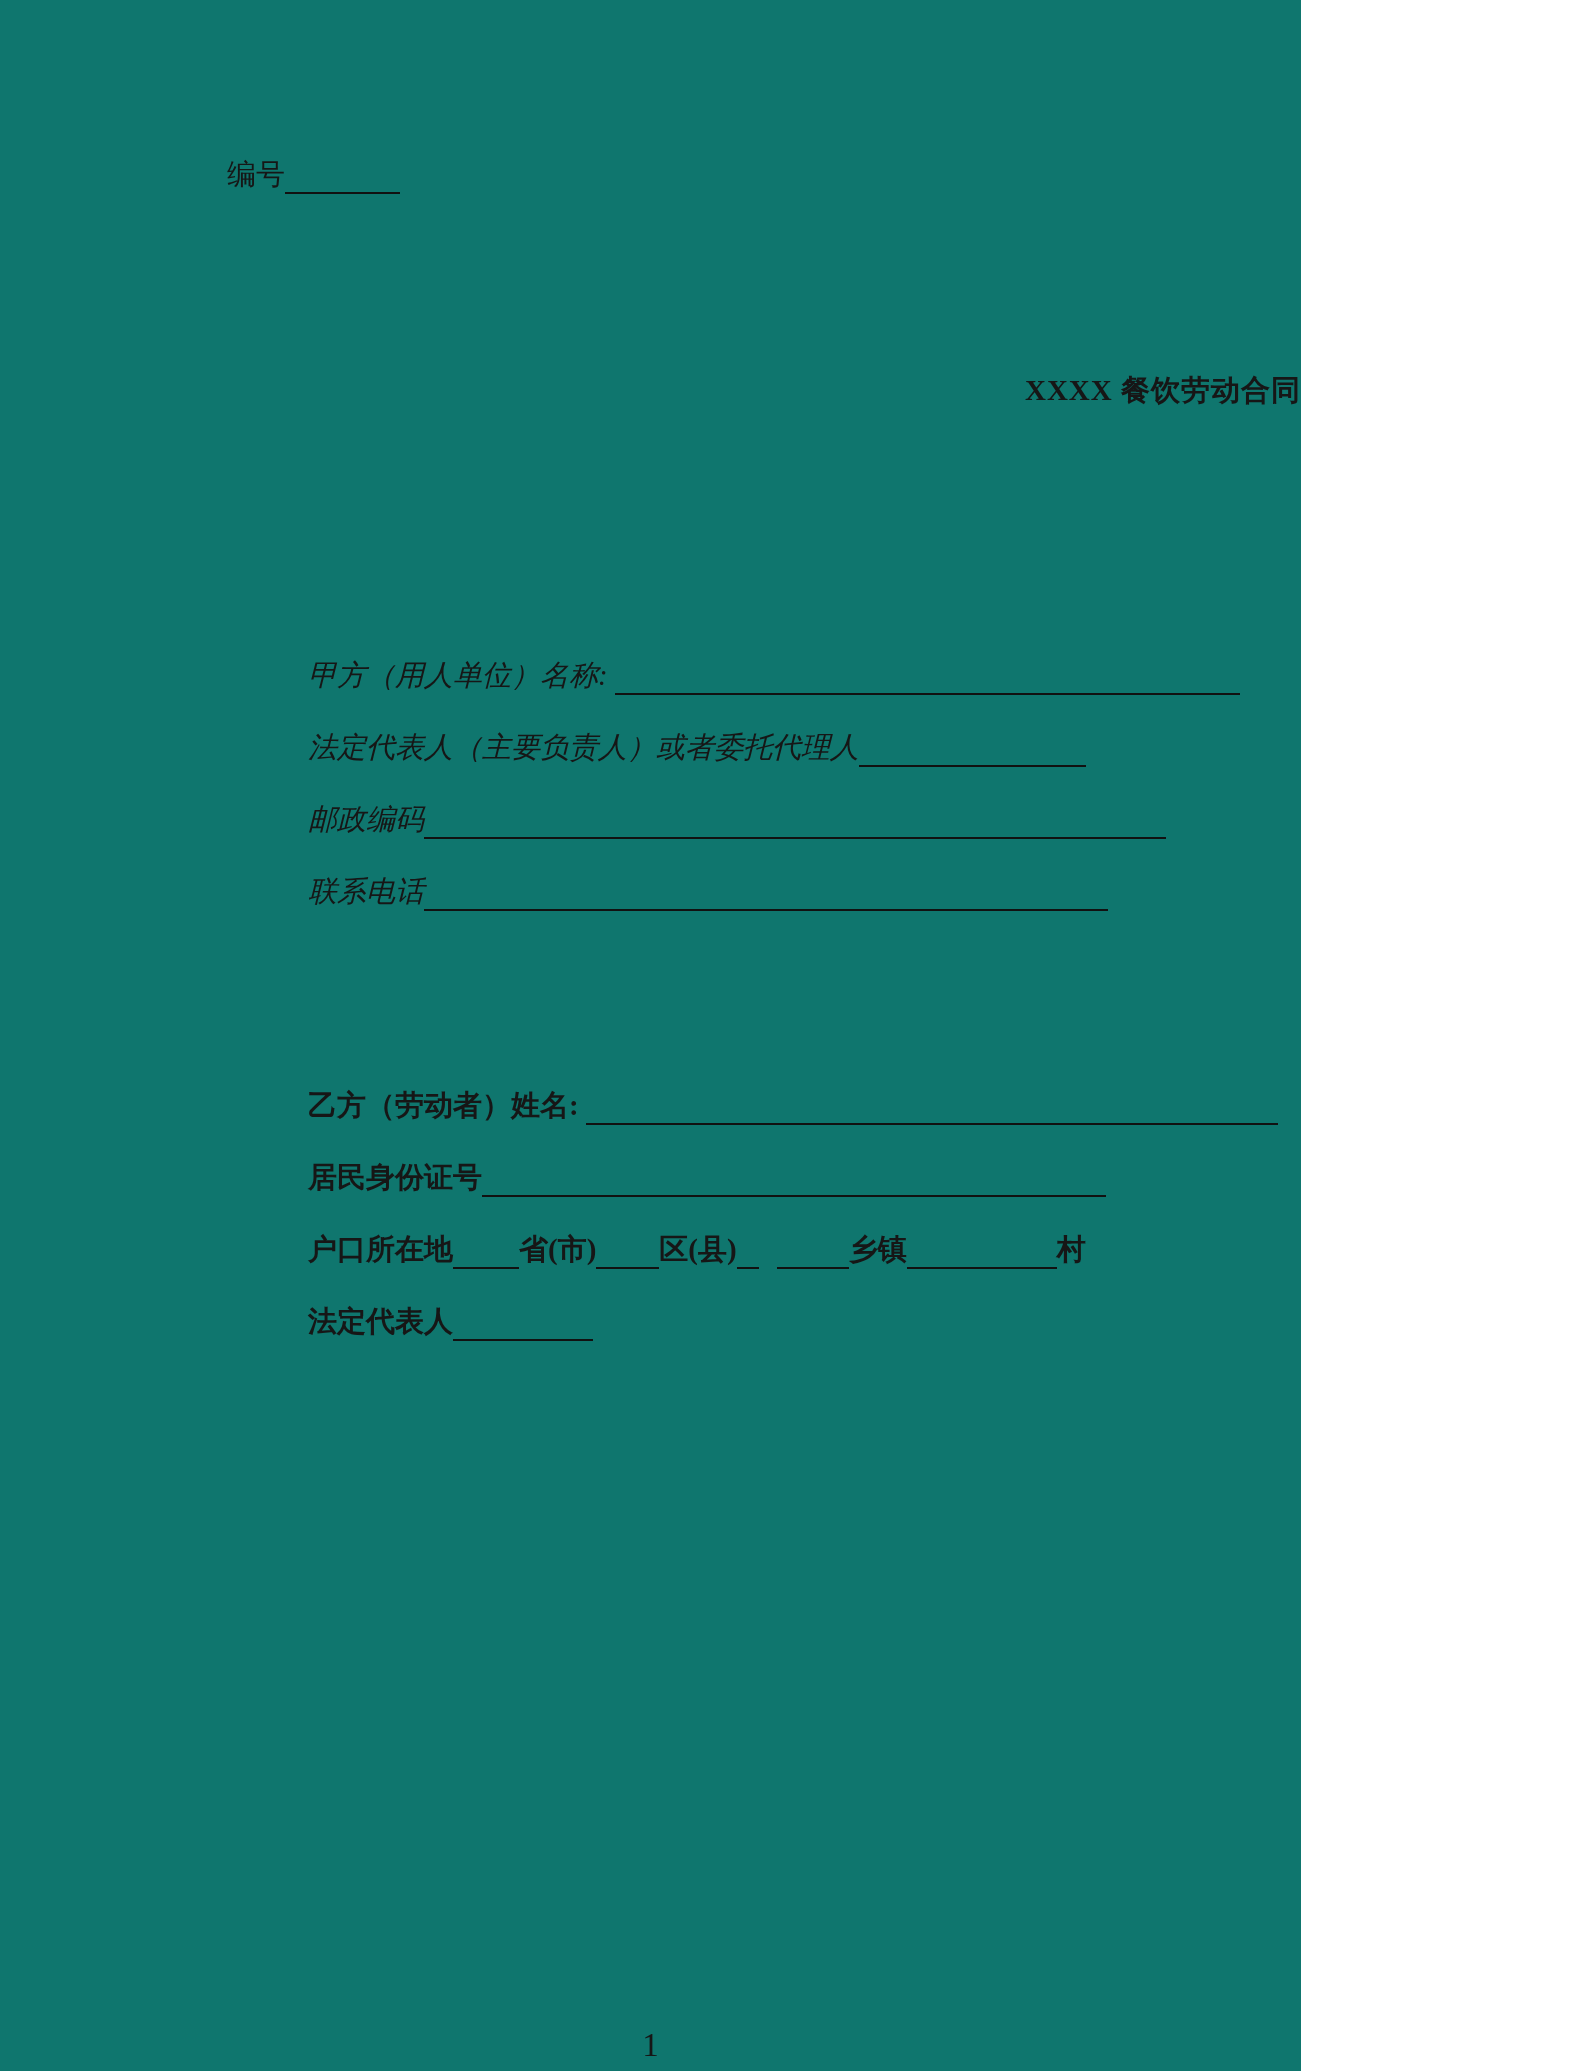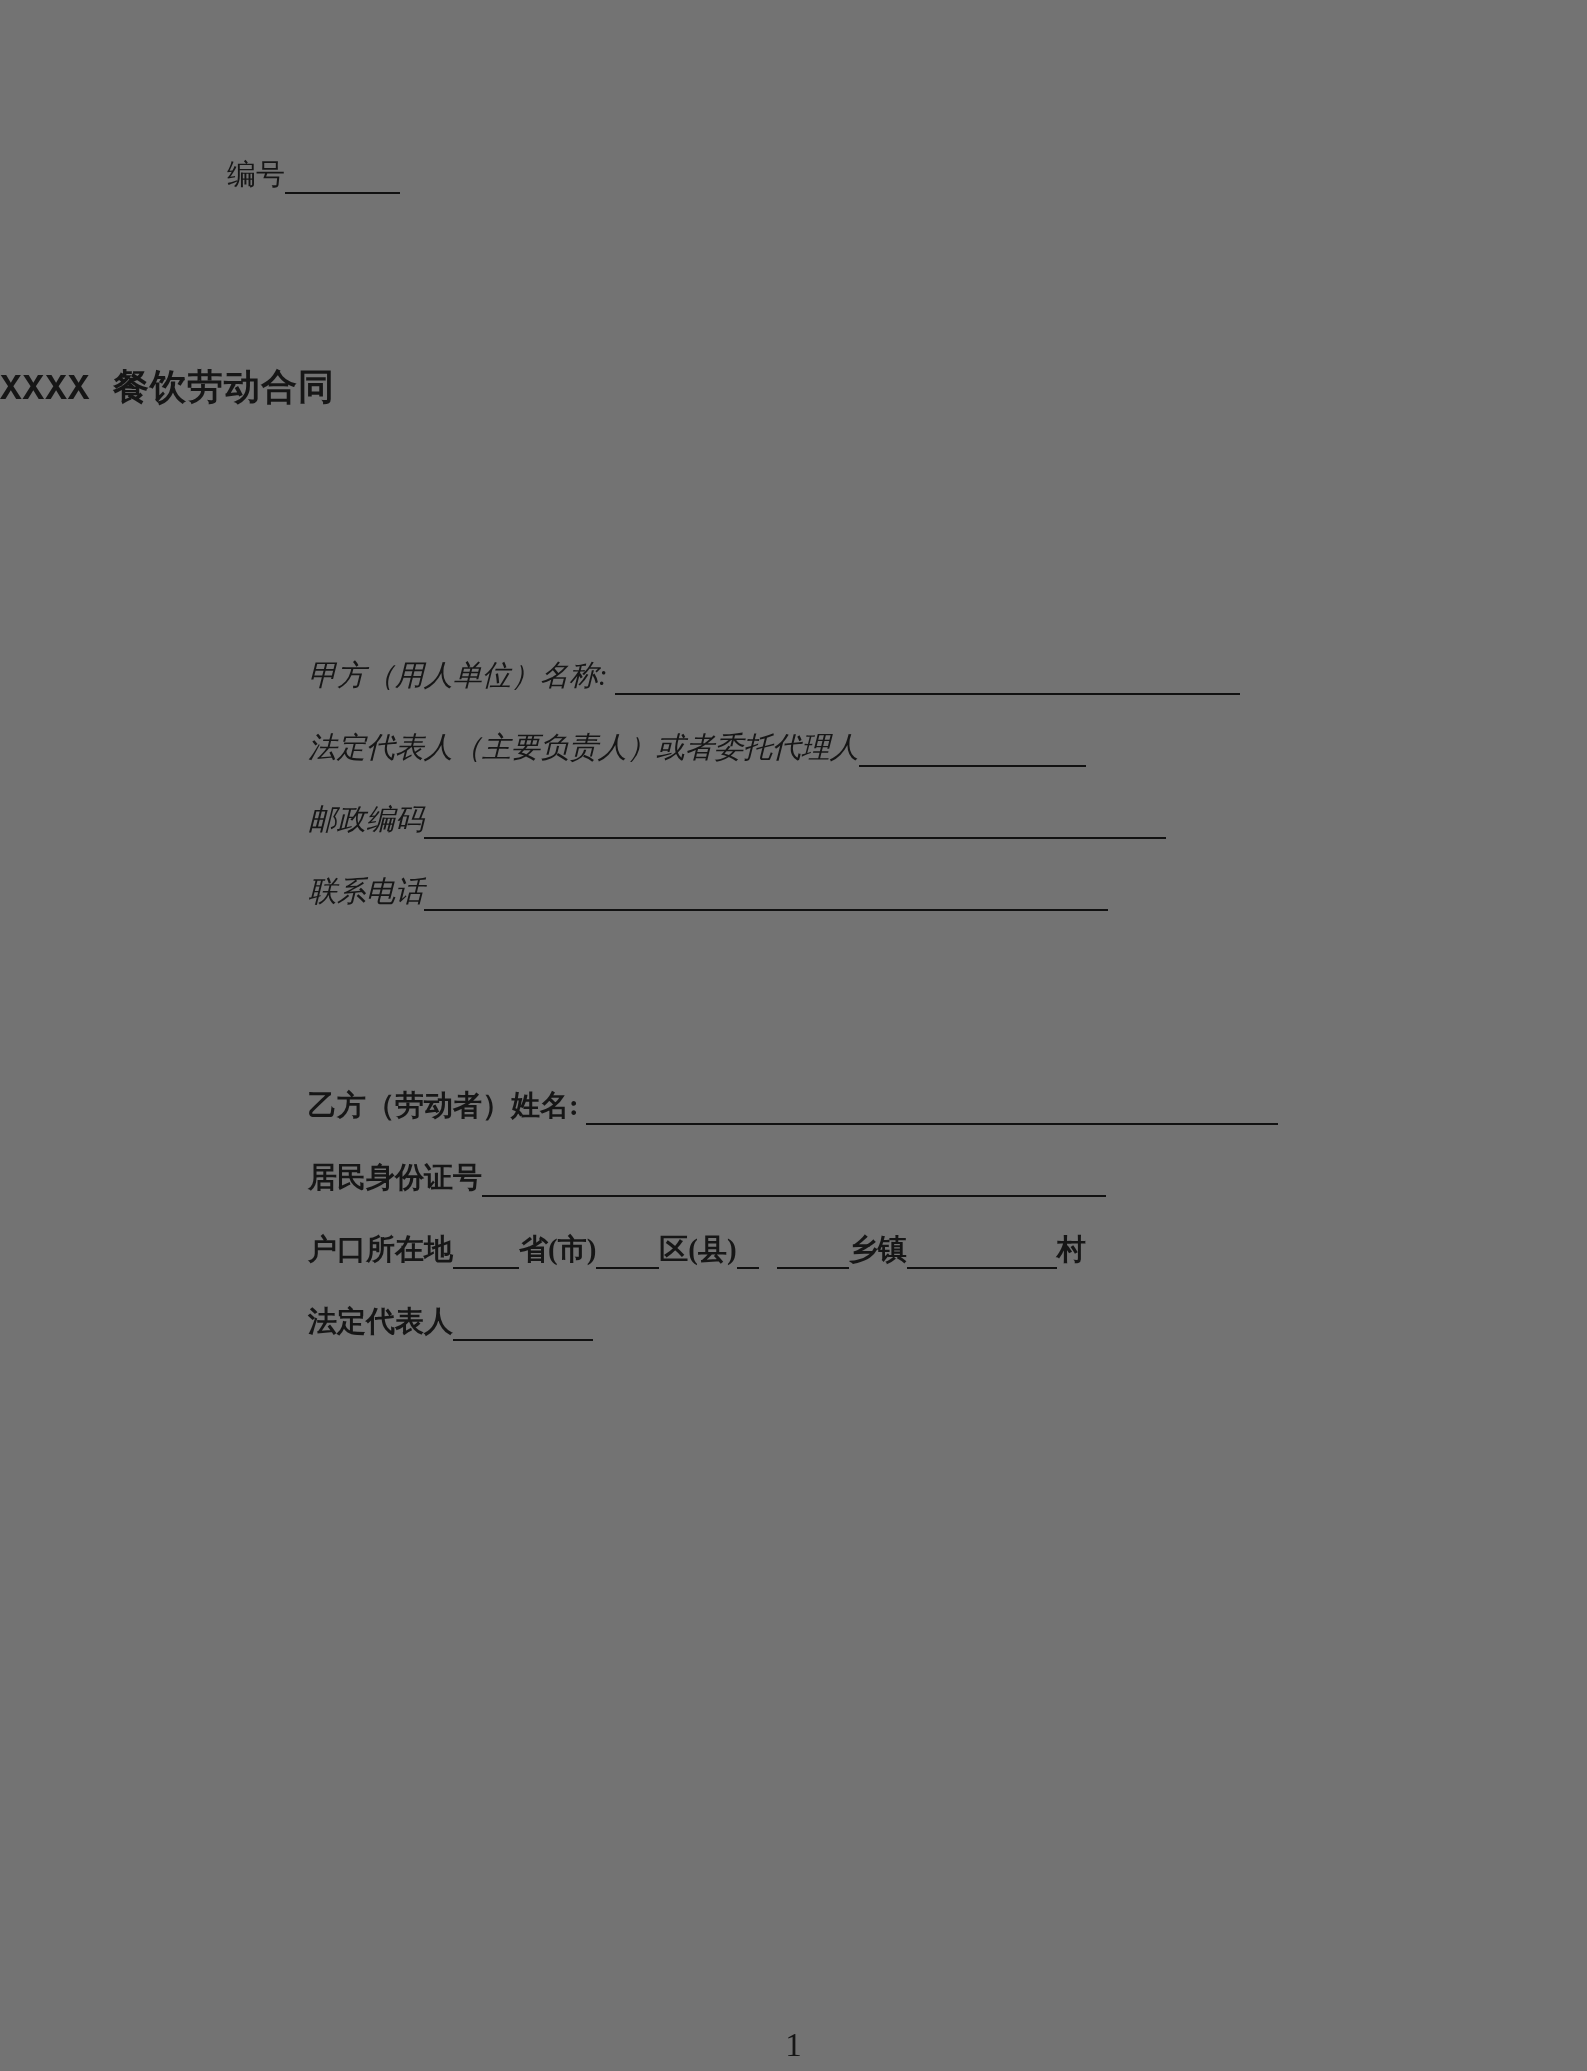--- a/index.html
+++ b/index.html
@@ -2,41 +2,41 @@
 <html><head>
 <meta charset="utf-8">
 <style>
   html, body {
     margin: 0;
     padding: 0;
     background: #ffffff;
   }
   .page {
     position: relative;
-    width: 1587px;
+    width: 1301px;
     height: 2071px;
-    background: #737373;
+    background: #0f766e;
     color: #161616;
     font-family: "Liberation Serif", "DejaVu Serif", serif;
     overflow: hidden;
   }
   .doc-number {
     position: absolute;
     top: 155px;
     left: 227px;
   }
   .doc-title {
     position: absolute;
     top: 366px;
     left: 0;
     width: 100%;
-    text-align: left;
-    font-family: Liberation Mono, monospace;
+    text-align: right;
+    font-family: Liberation Serif, serif;
     font-weight: 700;
-    font-size: 36px;
+    font-size: 29px;
     line-height: 48px;
     letter-spacing: 1px;
   }
   .party-block {
     position: absolute;
     left: 308px;
   }
   .party-a { top: 656px; font-style: italic; }
   .party-b { top: 1086px; font-weight: bold; }
   .form-line {

